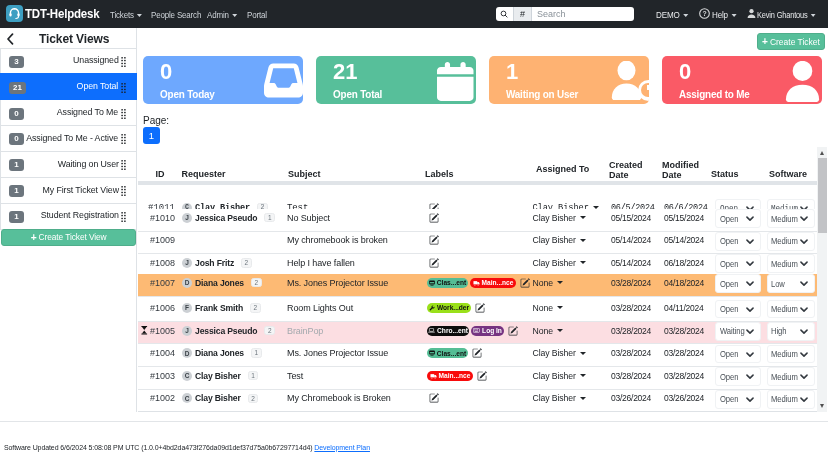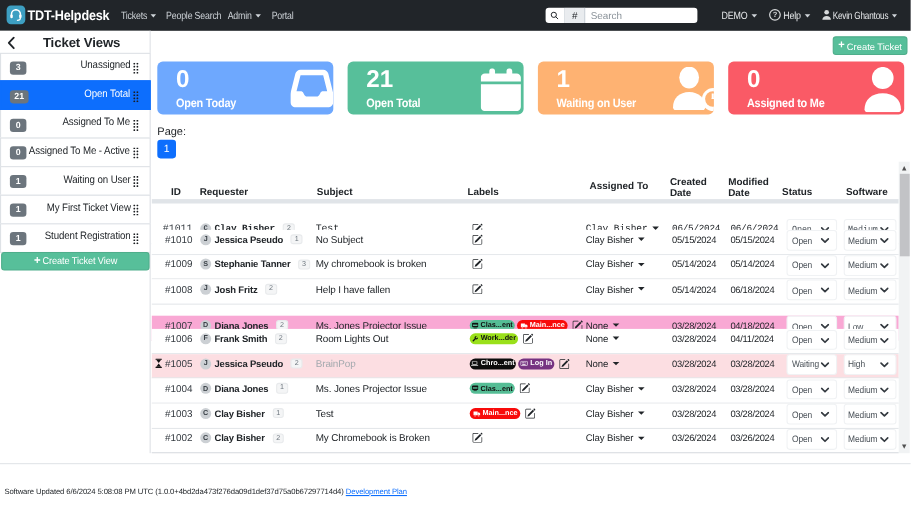--- a/index.html
+++ b/index.html
@@ -350,25 +350,20 @@
             <svg width="8" height="6" viewBox="0 0 8.4 6" style="display:block">
               <path d="M1 1l3.2 3.2L7.4 1" stroke="#343a40" stroke-width="1.6" fill="none" stroke-linecap="round" stroke-linejoin="round"></path>
             </svg>
           </span>
         </div>
     </div>
       <div class="trow" style="top:84.64px;">
     <div class="cell tid">
           <span>#1009</span>
         </div>
-    <div class="cell" style="left:44px;gap:3px">
-      <span class="avat">S</span>
-      <span class="rname" style="margin-left:0px">Stephanie Tanner</span>
-      <span class="rbadge" style="margin-left:4px">3</span>
-    </div>
     <div class="cell subj" style="">My chromebook is broken</div>
     <div class="cell" style="left:289px;gap:2px">
           <span style="margin-left:2px">
             <svg width="10" height="10" viewBox="0 0 16 16" style="display:block">
               <path fill="#212529" d="M15.502 1.94a.5.5 0 0 1 0 .706L14.459 3.69l-2-2L13.502.646a.5.5 0 0 1 .707 0l1.293 1.293zm-1.75 2.456-2-2L4.939 9.21a.5.5 0 0 0-.121.196l-.805 2.414a.25.25 0 0 0 .316.316l2.414-.805a.5.5 0 0 0 .196-.12l6.813-6.814z"></path>
               <path fill="#212529" d="M1 13.5A1.5 1.5 0 0 0 2.5 15h11a1.5 1.5 0 0 0 1.5-1.5v-6a.5.5 0 0 0-1 0v6a.5.5 0 0 1-.5.5h-11a.5.5 0 0 1-.5-.5v-11a.5.5 0 0 1 .5-.5H9a.5.5 0 0 0 0-1H2.5A1.5 1.5 0 0 0 1 2.5v11z"></path>
             </svg>
           </span>
         </div>
     <div class="cell asgn">Clay Bisher<span class="caret"></span></div>
@@ -422,21 +417,21 @@
         </div>
     <div class="sel" style="left:629px;width:48px;padding-left:3px">
           <span class="tx">Medium</span>
           <span class="ch">
             <svg width="8" height="6" viewBox="0 0 8.4 6" style="display:block">
               <path d="M1 1l3.2 3.2L7.4 1" stroke="#343a40" stroke-width="1.6" fill="none" stroke-linecap="round" stroke-linejoin="round"></path>
             </svg>
           </span>
         </div>
     </div>
-      <div class="trow" style="top:140px;background:#f9a8d4;">
+      <div class="trow" style="top:127px;background:#fdba74;">
     <div class="cell tid">
           <span>#1007</span>
         </div>
     <div class="cell" style="left:44px;gap:3px">
       <span class="avat">D</span>
       <span class="rname" style="margin-left:0px">Diana Jones</span>
       <span class="rbadge" style="margin-left:4px">2</span>
     </div>
     <div class="cell subj" style="">Ms. Jones Projector Issue</div>
     <div class="cell" style="left:289px;gap:2px">

